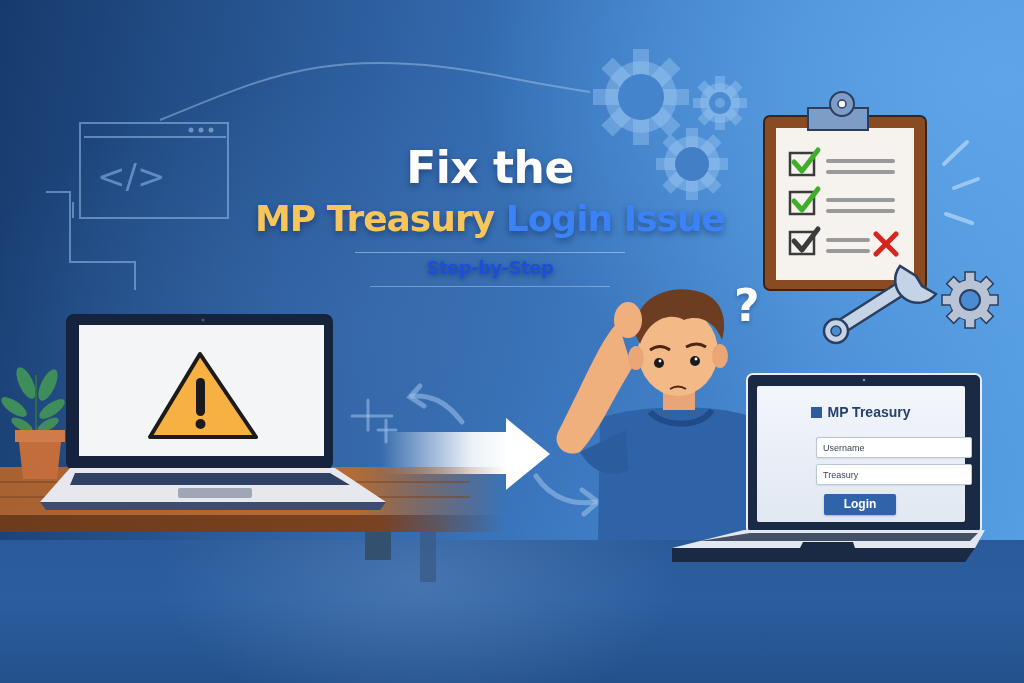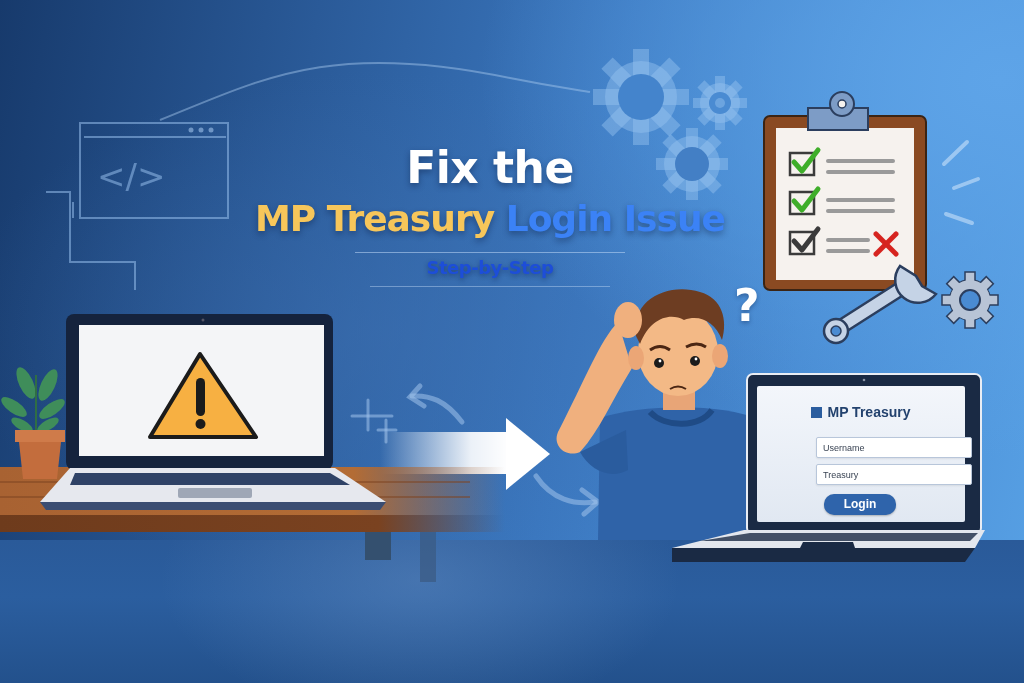--- a/index.html
+++ b/index.html
@@ -32,21 +32,21 @@
   
   .login-screen { position:absolute; left:757px; top:386px; width:208px; height:136px;
     background:linear-gradient(180deg,#f3f6fb 0%, #e1e8f2 100%); border-radius:2px; }
   .login-brand { position:absolute; left:0; right:0; top:18px; text-align:center;
     font-weight:bold; font-size:14px; color:#23426e; white-space:nowrap; }
   .brand-square { display:inline-block; width:11px; height:11px; background:#2b5d9f; vertical-align:-1px; margin-right:5px; }
   .login-input { position:absolute; left:26px; width:156px; height:21px; background:#fff;
     border:1px solid #b8c6da; border-radius:2px; font-size:9px; color:#3a4454; padding:5px 0 0 6px;
     box-shadow:0 1px 2px rgba(0,0,0,0.08);margin-left:33px; }
   .login-btn { position:absolute; left:67px; top:108px; width:72px; height:21px; background:#2f64ab;
-    color:#fff; font-weight:bold; font-size:12px; text-align:center; line-height:21px; border-radius:10px;
+    color:#fff; font-weight:bold; font-size:12px; text-align:center; line-height:21px; border-radius:2px;
     box-shadow:0 1px 2px rgba(0,0,0,0.25); }
 </style>
 </head>
 <body>
 
 <div class="floor"></div>
 
 <svg class="layer" style="left:0;top:0" width="1024" height="683">
 
   <path d="M160 120 C 260 80, 330 40, 510 78 C 560 88, 580 90, 590 92" stroke="rgba(170,205,240,0.45)" stroke-width="2" fill="none"></path>

